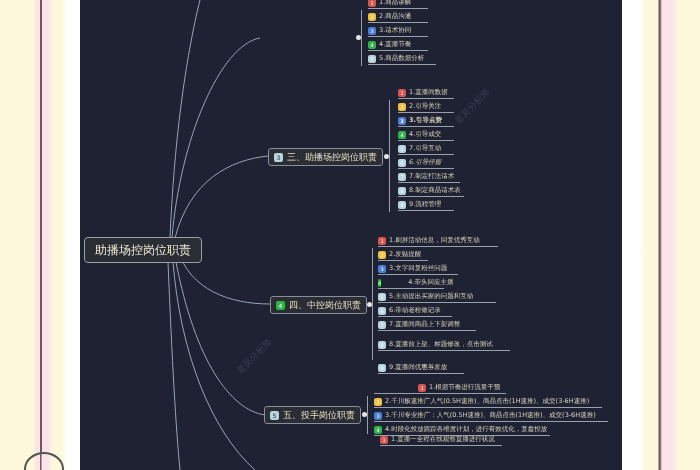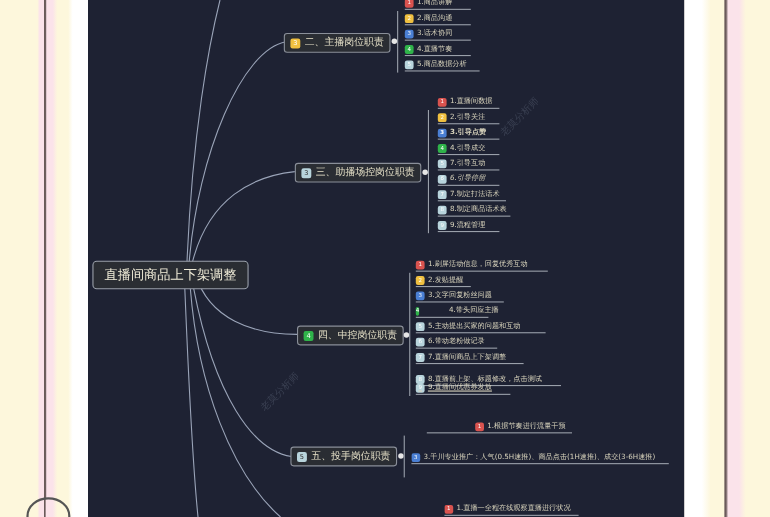--- a/index.html
+++ b/index.html
@@ -36,27 +36,23 @@
       <path d="M92 238 C 100 140, 140 45, 180 38"></path>
       <path d="M95 238 C 110 180, 150 160, 188 156"></path>
       <path d="M98 250 C 110 290, 150 304, 190 304"></path>
       <path d="M96 262 C 115 360, 150 410, 185 415"></path>
       <path d="M93 262 C 100 350, 130 430, 175 470"></path>
       <path d="M88 262 C 92 360, 96 430, 100 470"></path>
     </g>
   </svg>
 
   <div class="node root" style="left:4px;top:237px;">
-    <span>直播间商品上下架调整</span>
+    <span>助播场控岗位职责</span>
   </div>
 
-  <div class="node" style="left:178px;top:30px;">
-    <span class="badge" style="background:#f0c040;">3</span>
-    <span>二、主播岗位职责</span>
-  </div>
   <div class="dot" style="left:276px;top:35px;"></div>
   <div class="bracket" style="left:281px;top:10px;height:56px;"></div>
   <div class="leaf" style="left:288px;top:-2px;width:60px;">
       <span class="badge" style="background:#d9534f;">1</span>
       <span>1.商品讲解</span>
     </div>
   <div class="leaf" style="left:288px;top:12px;width:60px;">
       <span class="badge" style="background:#f0c040;">2</span>
       <span>2.商品沟通</span>
     </div>
@@ -147,40 +143,48 @@
       <span>6.带动老粉做记录</span>
     </div>
   <div class="leaf" style="left:298px;top:320px;width:98px;">
       <span class="badge" style="background:#b8d4dc;">7</span>
       <span>7.直播间商品上下架调整</span>
     </div>
   <div class="leaf" style="left:298px;top:340px;width:132px;">
       <span class="badge" style="background:#b8d4dc;">8</span>
       <span>8.直播前上架、标题修改，点击测试</span>
     </div>
-  <div class="leaf" style="left:298px;top:348px;width:86px;text-decoration:underline;">
+  <div class="leaf" style="left:298px;top:363px;width:86px;">
       <span class="badge" style="background:#b8d4dc;">9</span>
       <span>9.直播间优惠券发放</span>
     </div>
 
   <div class="node" style="left:184px;top:406px;">
     <span class="badge" style="background:#b8d4dc;color:#333;">5</span>
     <span>五、投手岗位职责</span>
   </div>
   <div class="dot" style="left:282px;top:412px;"></div>
   <div class="bracket" style="left:287px;top:396px;height:38px;"></div>
-  <div class="leaf" style="left:308px;top:383px;width:88px;padding-left:44px;">
+  <div class="leaf" style="left:294px;top:383px;width:88px;padding-left:44px;">
       <span class="badge" style="background:#d9534f;">1</span>
       <span>1.根据节奏进行流量干预</span>
+    </div>
+  <div class="leaf" style="left:294px;top:397px;width:228px;overflow:hidden;">
+      <span class="badge" style="background:#f0c040;">2</span>
+      <span>2.千川极速推广人气(0.5H速推)、商品点击(1H速推)、成交(3-6H速推)</span>
     </div>
   <div class="leaf" style="left:294px;top:411px;width:234px;overflow:hidden;">
       <span class="badge" style="background:#4a7fd4;">3</span>
       <span>3.千川专业推广：人气(0.5H速推)、商品点击(1H速推)、成交(3-6H速推)</span>
     </div>
+  <div class="leaf" style="left:294px;top:425px;width:176px;overflow:hidden;">
+      <span class="badge" style="background:#2fb34a;">4</span>
+      <span>4.时段化投放跟踪各维度计划，进行有效优化，复盘投放</span>
+    </div>
 
-  <div class="leaf" style="left:300px;top:458px;width:122px;overflow:hidden;margin-left:24px;">
+  <div class="leaf" style="left:300px;top:435px;width:122px;overflow:hidden;">
       <span class="badge" style="background:#d9534f;">1</span>
       <span>1.直播一全程在线观察直播进行状况</span>
     </div>
 
   <div class="watermark" style="left:370px;top:100px;">老莫分析师</div>
   <div class="watermark" style="left:152px;top:350px;">老莫分析师</div>
 </div>
 
 </body></html>

